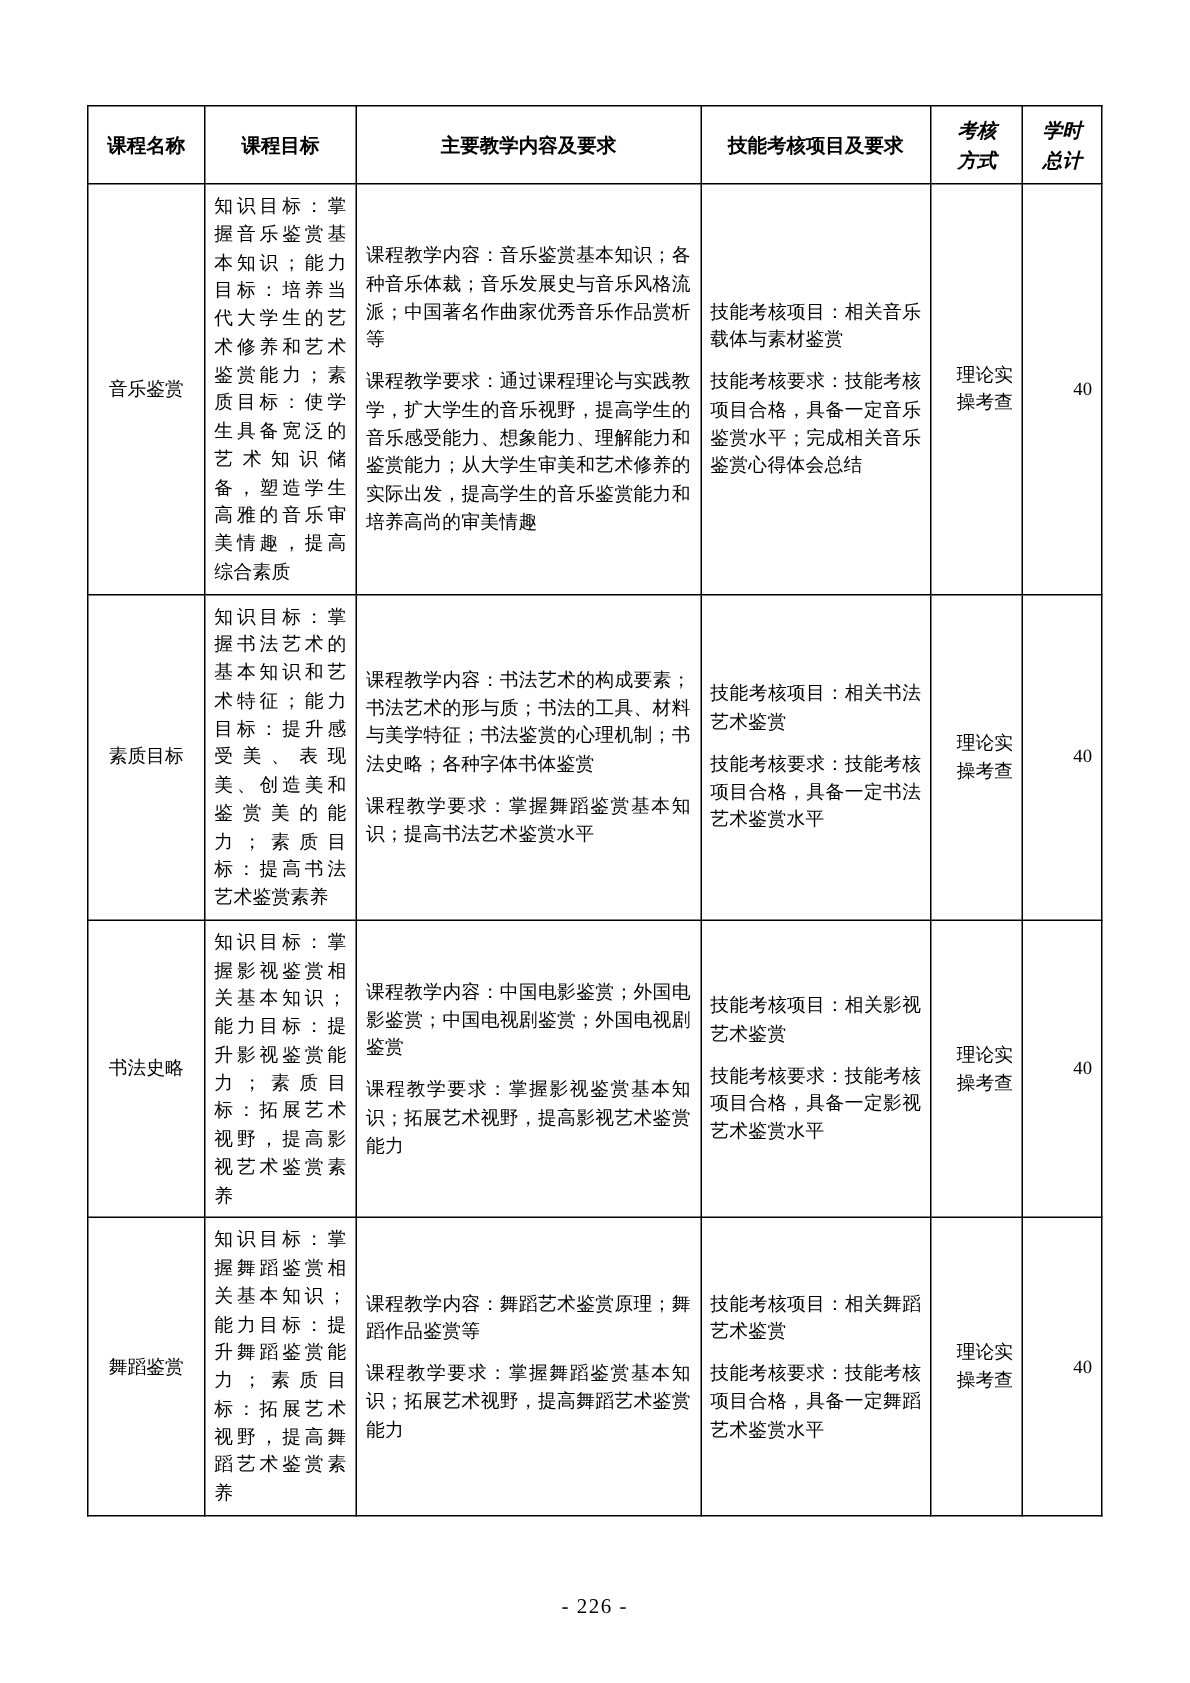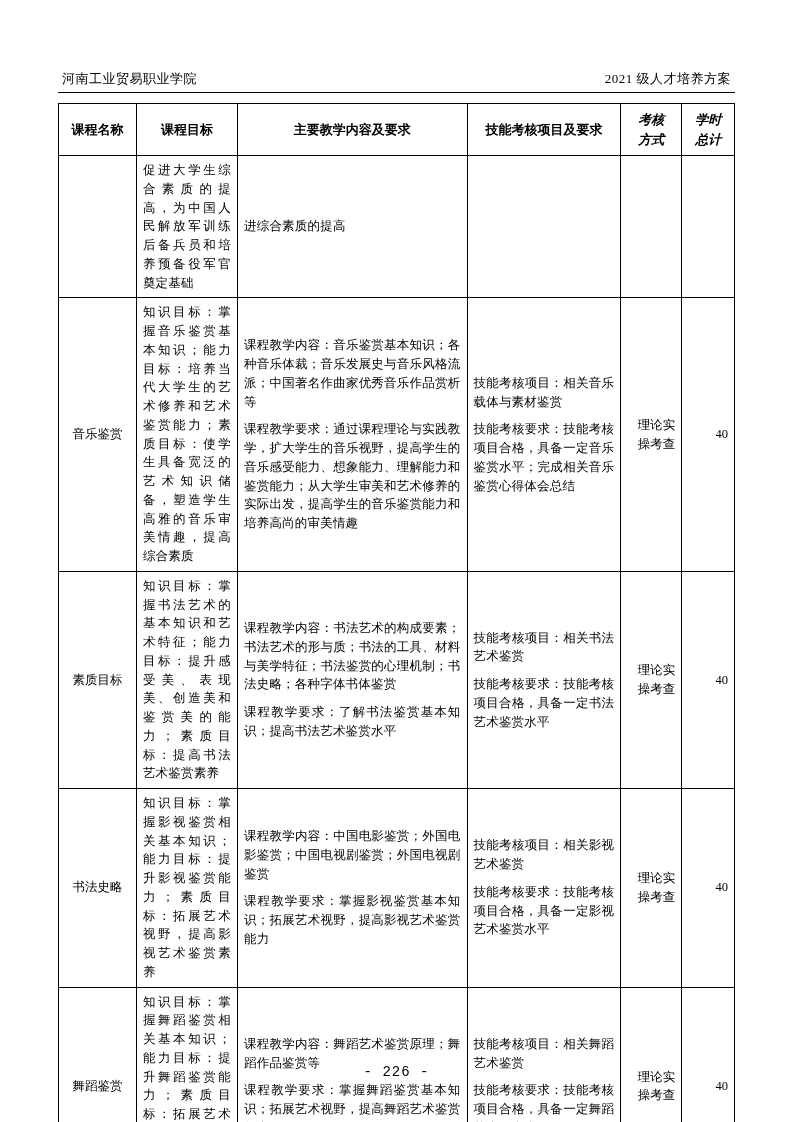--- a/index.html
+++ b/index.html
@@ -88,32 +88,27 @@
   }
   .blk { display: block; font-style: italic; }
   .footer {
     position: absolute;
     left: 0;
     right: 0;
     bottom: 42px;
     text-align: center;
     font-size: 14px;
     letter-spacing: 1px;
-    font-family: Liberation Mono, monospace;
   }
 </style>
 </head>
 <body>
 
 <div class="page">
 
-  <div class="header">
-    <div class="header-left">河南工业贸易职业学院</div>
-    <div class="header-right">2021 级人才培养方案</div>
-  </div>
 
   <table class="main">
     <colgroup>
       <col class="col-name">
       <col class="col-goal">
       <col class="col-content">
       <col class="col-skill">
       <col class="col-assess">
       <col class="col-hours">
     </colgroup>
@@ -128,30 +123,20 @@
           <span class="blk">方式</span>
         </th>
         <th>
           <span class="blk">学时</span>
           <span class="blk">总计</span>
         </th>
       </tr>
     </thead>
     <tbody>
 
-      <tr>
-        <td class="c-name"></td>
-        <td class="c-goal">促进大学生综合素质的提高，为中国人民解放军训练后备兵员和培养预备役军官奠定基础</td>
-        <td class="c-content">
-          <div class="para">进综合素质的提高</div>
-        </td>
-        <td class="c-skill"></td>
-        <td class="c-assess"></td>
-        <td class="c-hours"></td>
-      </tr>
 
       <tr>
         <td class="c-name">音乐鉴赏</td>
         <td class="c-goal">知识目标：掌握音乐鉴赏基本知识；能力目标：培养当代大学生的艺术修养和艺术鉴赏能力；素质目标：使学生具备宽泛的艺术知识储备，塑造学生高雅的音乐审美情趣，提高综合素质</td>
         <td class="c-content">
           <div class="para">课程教学内容：音乐鉴赏基本知识；各种音乐体裁；音乐发展史与音乐风格流派；中国著名作曲家优秀音乐作品赏析等</div>
           <div class="para">课程教学要求：通过课程理论与实践教学，扩大学生的音乐视野，提高学生的音乐感受能力、想象能力、理解能力和鉴赏能力；从大学生审美和艺术修养的实际出发，提高学生的音乐鉴赏能力和培养高尚的审美情趣</div>
         </td>
         <td class="c-skill">
           <div class="para">技能考核项目：相关音乐载体与素材鉴赏</div>
@@ -159,21 +144,21 @@
         </td>
         <td class="c-assess">理论实操考查</td>
         <td class="c-hours">40</td>
       </tr>
 
       <tr>
         <td class="c-name">素质目标</td>
         <td class="c-goal">知识目标：掌握书法艺术的基本知识和艺术特征；能力目标：提升感受美、表现美、创造美和鉴赏美的能力；素质目标：提高书法艺术鉴赏素养</td>
         <td class="c-content">
           <div class="para">课程教学内容：书法艺术的构成要素；书法艺术的形与质；书法的工具、材料与美学特征；书法鉴赏的心理机制；书法史略；各种字体书体鉴赏</div>
-          <div class="para">课程教学要求：了解书法鉴赏基本知识；提高书法艺术鉴赏水平</div>
+          <div class="para">课程教学要求：掌握舞蹈鉴赏基本知识；提高书法艺术鉴赏水平</div>
         </td>
         <td class="c-skill">
           <div class="para">技能考核项目：相关书法艺术鉴赏</div>
           <div class="para">技能考核要求：技能考核项目合格，具备一定书法艺术鉴赏水平</div>
         </td>
         <td class="c-assess">理论实操考查</td>
         <td class="c-hours">40</td>
       </tr>
 
       <tr>

